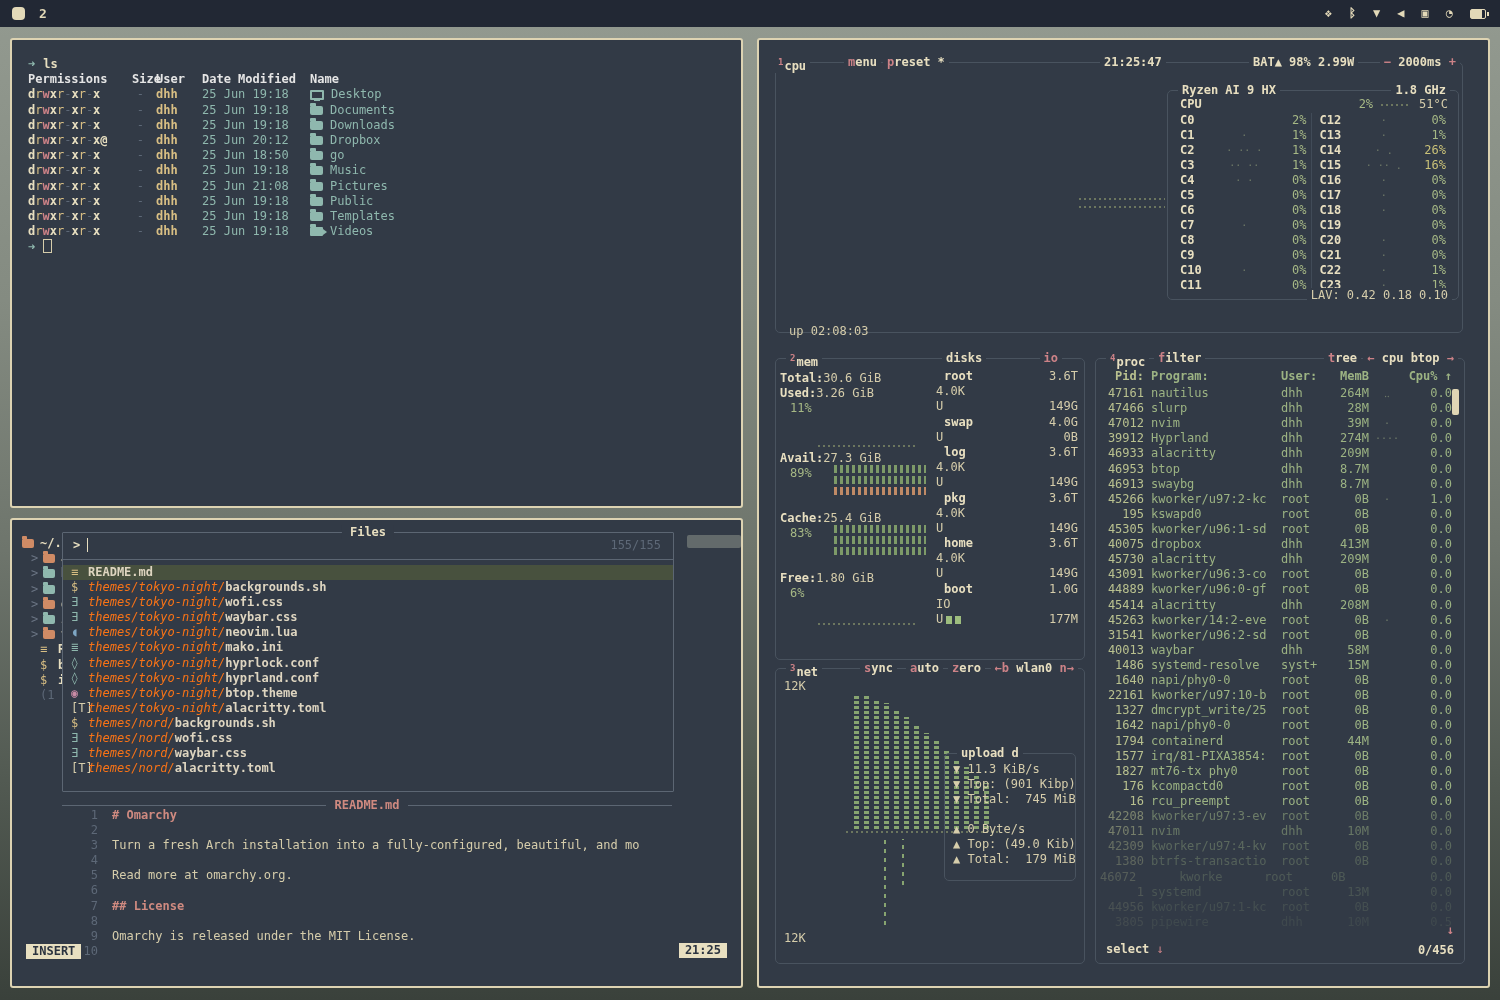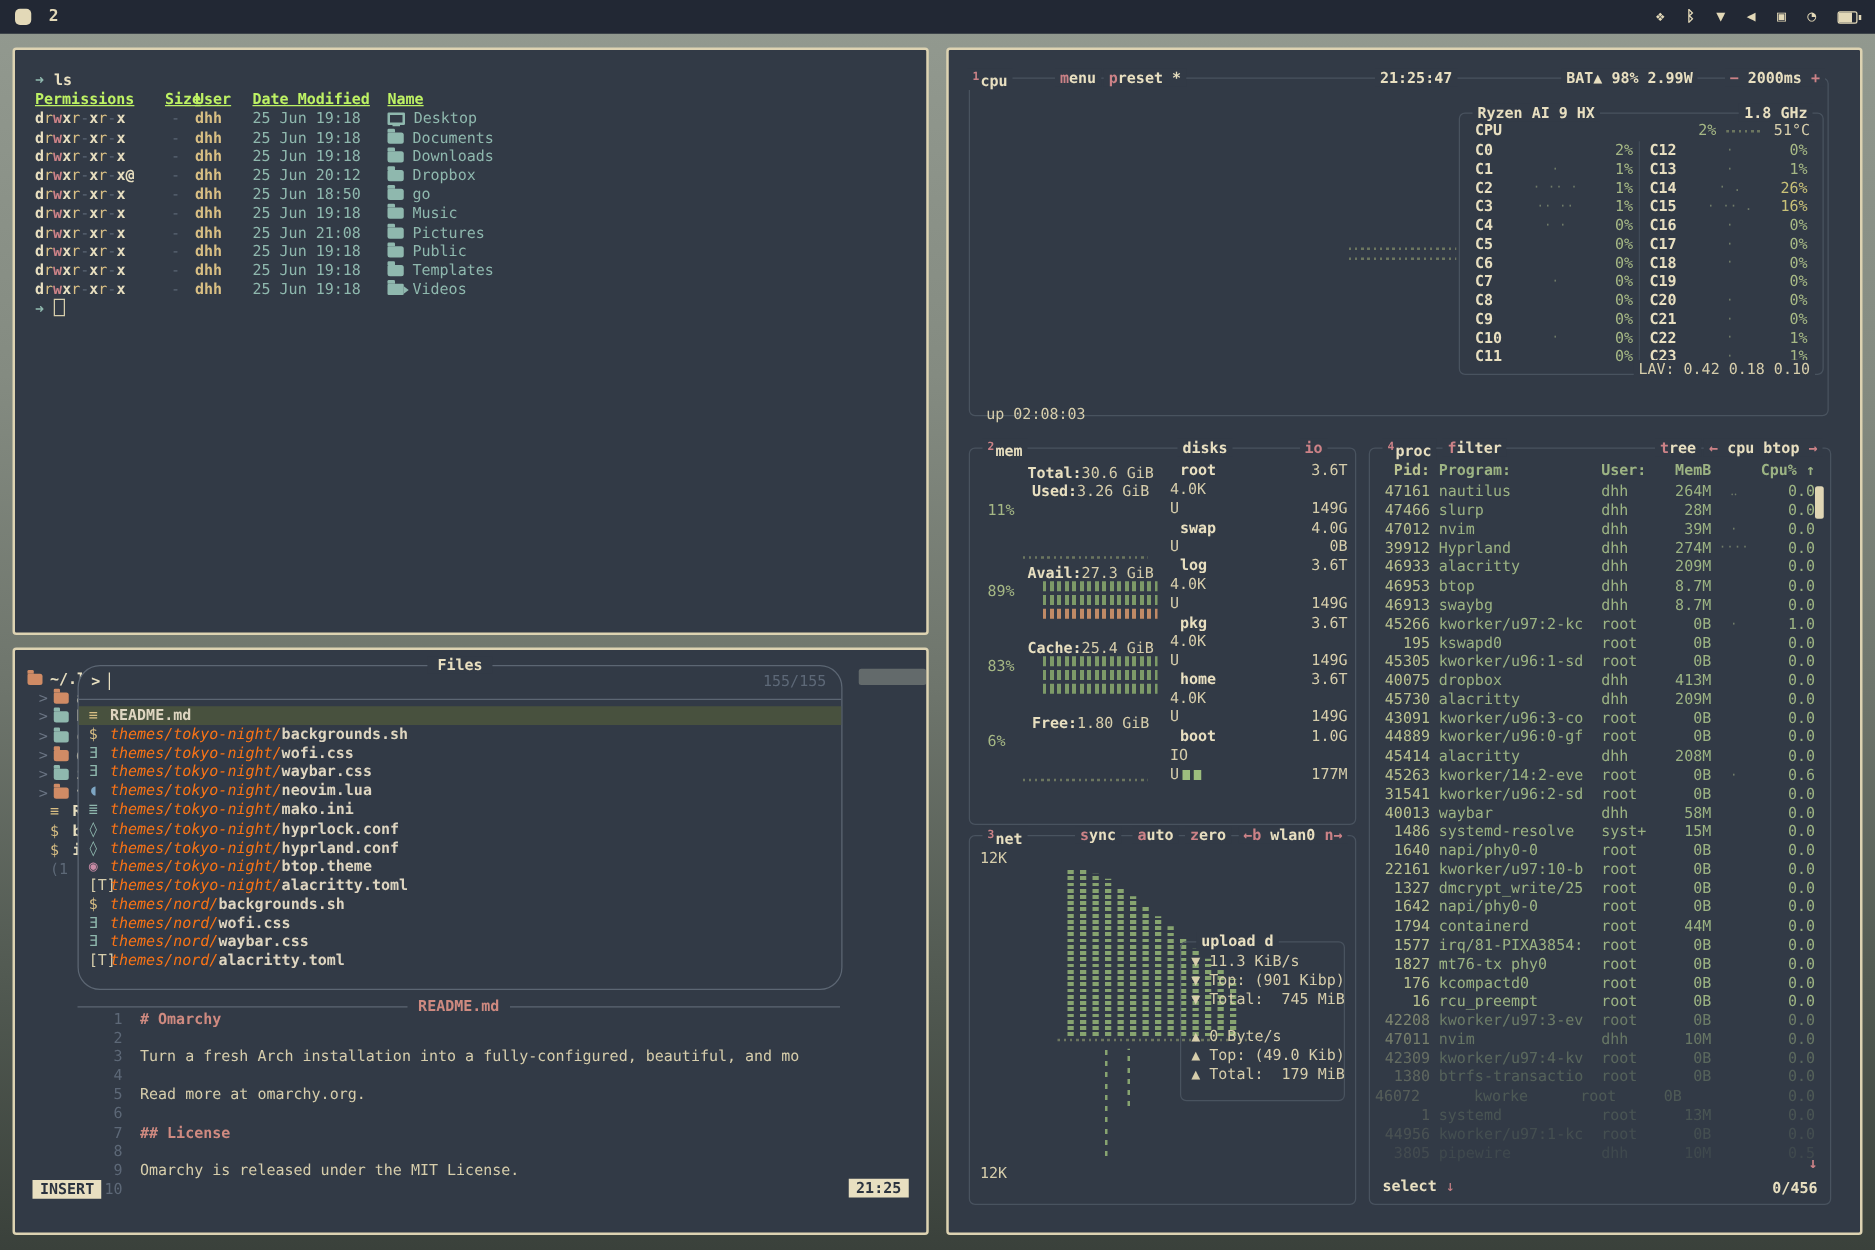--- a/index.html
+++ b/index.html
@@ -26,40 +26,40 @@
   .win{position:absolute;background:#323a46;border:2px solid #ddd3b2;border-radius:3px;box-sizing:border-box;overflow:hidden}
   #term-win{left:10px;top:38px;width:733px;height:470px}
   #nvim-win{left:10px;top:518px;width:733px;height:470px}
   #btop-win{left:757px;top:38px;width:733px;height:950px}
   
   .term-pad{padding:17px 0 0 16px}
   .ls-cmd{height:15.2px;line-height:15.2px}
   .pr-ic{color:#8fb8ae;font-weight:bold;margin-right:8px}
   .cursor-hollow{display:inline-block;width:7px;height:12px;border:1px solid #d6cdab;vertical-align:-2px}
   .ls-row,.ls-head{height:15.2px;line-height:15.2px;display:flex;white-space:pre}
-  .ls-head span{color:#bef264;font-weight:bold;text-decoration:underline}
+  .ls-head span{color:#e5e5e5;font-weight:bold;}
   .c-perm{width:104px}.c-size{width:12px;text-align:right}.c-user{width:30px;margin-left:12px}
   .c-date{width:94px;margin-left:16px}.c-name{margin-left:14px;display:flex;align-items:center}
   .lsico{display:inline-block;width:13px;height:9px;background:#8fb8ae;border-radius:1px 2px 2px 2px;position:relative;margin-right:7px}
   .lsico::before{content:"";position:absolute;top:-3px;left:0;width:6px;height:3px;background:#8fb8ae;border-radius:1px 1px 0 0}
   .lsico.desktop{background:transparent;border:2px solid #8fb8ae;width:10px;height:6px;border-radius:1px}
   .lsico.desktop::before{top:7px;left:2px;width:6px;height:2px;border-radius:0}
   .lsico.video{border-radius:1px}
   .lsico.video::after{content:"";position:absolute;right:-4px;top:2px;border-left:4px solid #8fb8ae;border-top:3px solid transparent;border-bottom:3px solid transparent}
   
   .sb-col{position:absolute;left:10px;top:16px;width:132px}
   .sb-row{height:15.2px;line-height:15.2px;display:flex;align-items:center;white-space:pre}
   .sb-ch{width:8px;margin-right:4px;color:#6b7584}
   .sb-ic{width:14px;margin-right:4px}
   .fico{display:inline-block;width:12px;height:9px;border-radius:1px 2px 2px 2px;position:relative;margin-right:6px}
   .fico::before{content:"";position:absolute;top:-3px;left:0;width:5px;height:3px;border-radius:1px 1px 0 0}
   .fico.or,.fico.or::before{background:#d08b65}
   .fico.te2,.fico.te2::before{background:#8fb8ae}
   #files-modal{position:absolute;left:50px;top:12px;width:610px;height:258px;background:#323a46;
-    border:1px solid #5c6673;border-radius:18px;z-index:5}
+    border:1px solid #5c6673;border-radius:1px;z-index:5}
   .modal-title{position:absolute;top:-8px;left:50%;transform:translateX(-50%);background:#323a46;
     padding:0 8px;color:#e8dfc0;font-weight:bold}
   .pk-prompt{position:absolute;left:10px;top:5px}
   .pk-counter{position:absolute;right:12px;top:5px;color:#5d6877}
   .pk-sep{position:absolute;left:0;right:0;top:26px;border-bottom:1px solid #5c6673}
   .pk-list{position:absolute;left:0;right:0;top:32px}
   .pk-row{height:15.1px;line-height:15.1px;display:flex;align-items:center;padding-left:8px;white-space:pre}
   .pk-row.sel{background:#48513e}
   .pk-ic{width:17px;display:inline-block}
   .pk-dir{font-style:italic;color:#f97316}
@@ -84,21 +84,21 @@
   
   .cpu-row{display:flex;align-items:center;height:15px;line-height:15px;white-space:pre}
   .cn{width:36px;color:#e8dfc0;font-weight:bold}
   .cd{flex:1;color:#6f7a68;font-size:10px;text-align:center;overflow:hidden}
   .cp{width:34px;text-align:right;color:#a6b885}
   .cp.hi{color:#c9c178}
   #cores-wrap{position:absolute;left:8px;right:8px;top:22px;display:flex}
   #cores-l,#cores-r{flex:1;padding:0 4px}
   #cores-r{border-left:1px solid #414b58;padding-left:8px}
   
-  .mrow{position:absolute;left:24px;width:145px;display:flex;justify-content:center;height:15px;line-height:15px}
+  .mrow{position:absolute;left:4px;width:145px;display:flex;justify-content:flex-start;height:15px;line-height:15px}
   .mlabel{color:#e8dfc0;font-weight:bold}.mval{color:#d6cdab}
   .mpct{position:absolute;left:14px;color:#a6b885;height:15px;line-height:15px}
   
   #disk-lines{position:absolute;left:160px;top:10px;width:142px}
   .dk-row{height:15.2px;line-height:15.2px;display:flex;justify-content:space-between;white-space:pre}
   .dk-name{padding-left:8px;font-weight:bold;color:#e8dfc0}
   .dk-l{color:#d6cdab}.dk-r{color:#d6cdab}
   .dk-blk{display:inline-block;width:6px;height:8px;background:#9dbd7e;margin-left:3px;vertical-align:-1px}
   
   #net-bars{position:absolute;left:78px;top:20px;width:150px;height:140px}

